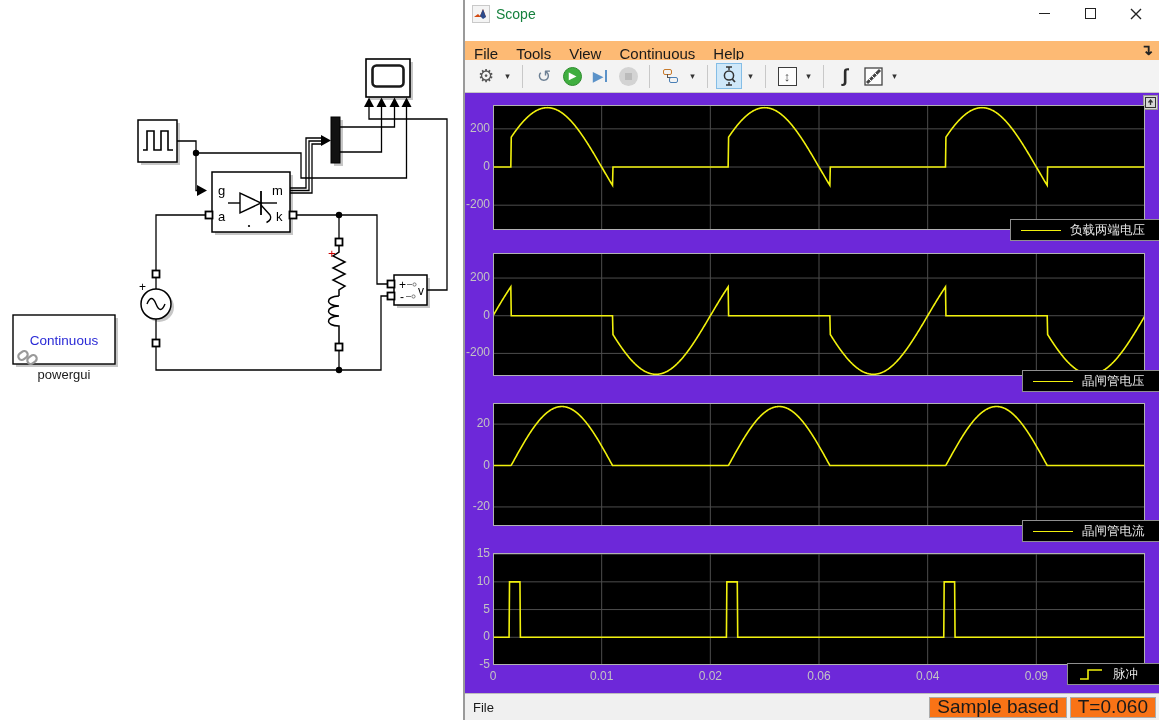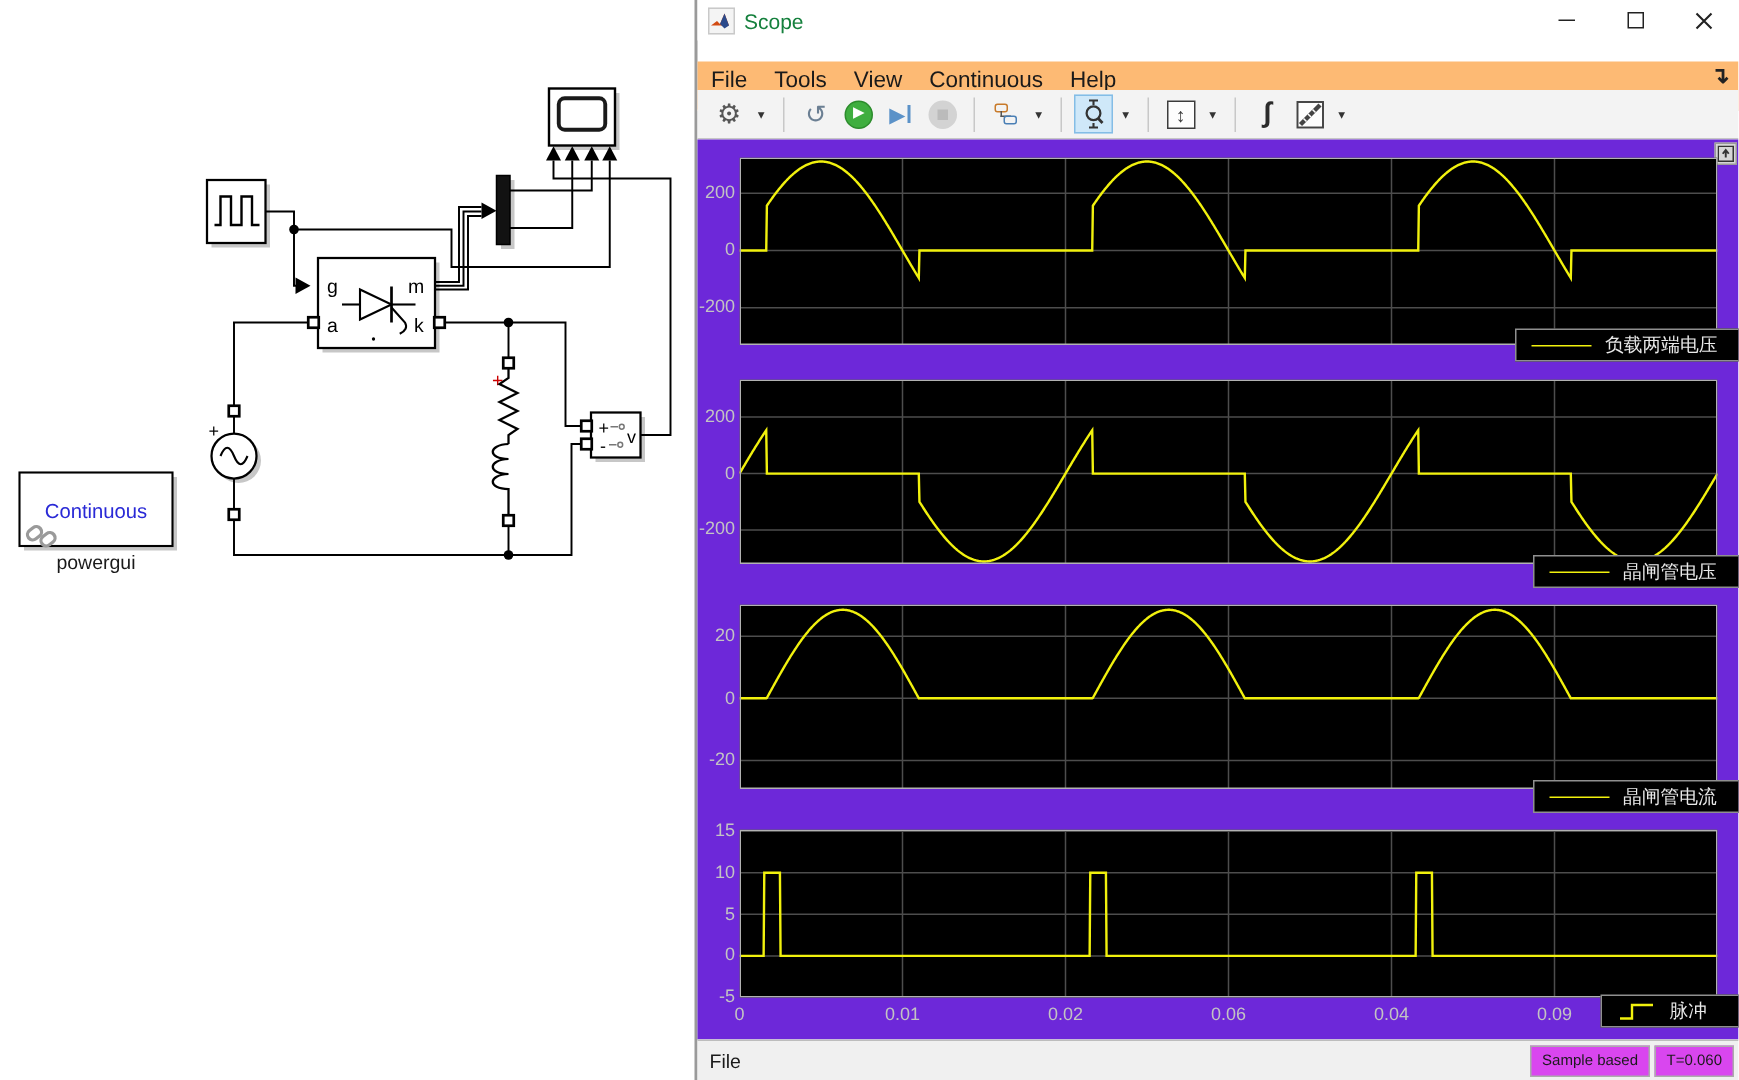--- a/index.html
+++ b/index.html
@@ -67,21 +67,21 @@
   .legend-line { width:40px; height:0; border-top:1.6px solid #f1f10d; display:inline-block; }
   .legend-label { font-size:12.5px; color:#e9e9e9; font-family:"DejaVu Sans","Liberation Sans",sans-serif; white-space:nowrap; }
   .corner-btn { position:absolute; right:1px; top:2px; width:15px; height:15px; background:#d6d6d6;
                 border:1px solid #9a9a9a; display:flex; align-items:center; justify-content:center; padding:0; }
 
   
   .statusbar { position:absolute; left:0; top:693px; width:100%; height:27px; background:#f0f0f0;
                border-top:1px solid #bdbdbd; display:flex; align-items:center; padding:0 3px 0 8px;
                font-size:13px; color:#1a1a1a; }
   .sb-right { margin-left:auto; display:flex; gap:3px; }
-  .sb-box { border:1px solid #ababab; background:#d946ef; padding:1px 7px; font-size:10px; height:21px;
+  .sb-box { border:1px solid #ababab; background:#f97316; padding:1px 7px; font-size:19px; height:21px;
             display:flex; align-items:center; }
 
   svg text { font-family:"Liberation Sans",sans-serif; }
 </style>
 </head>
 <body>
 
 <div class="app">
 
   <div class="model-pane">

